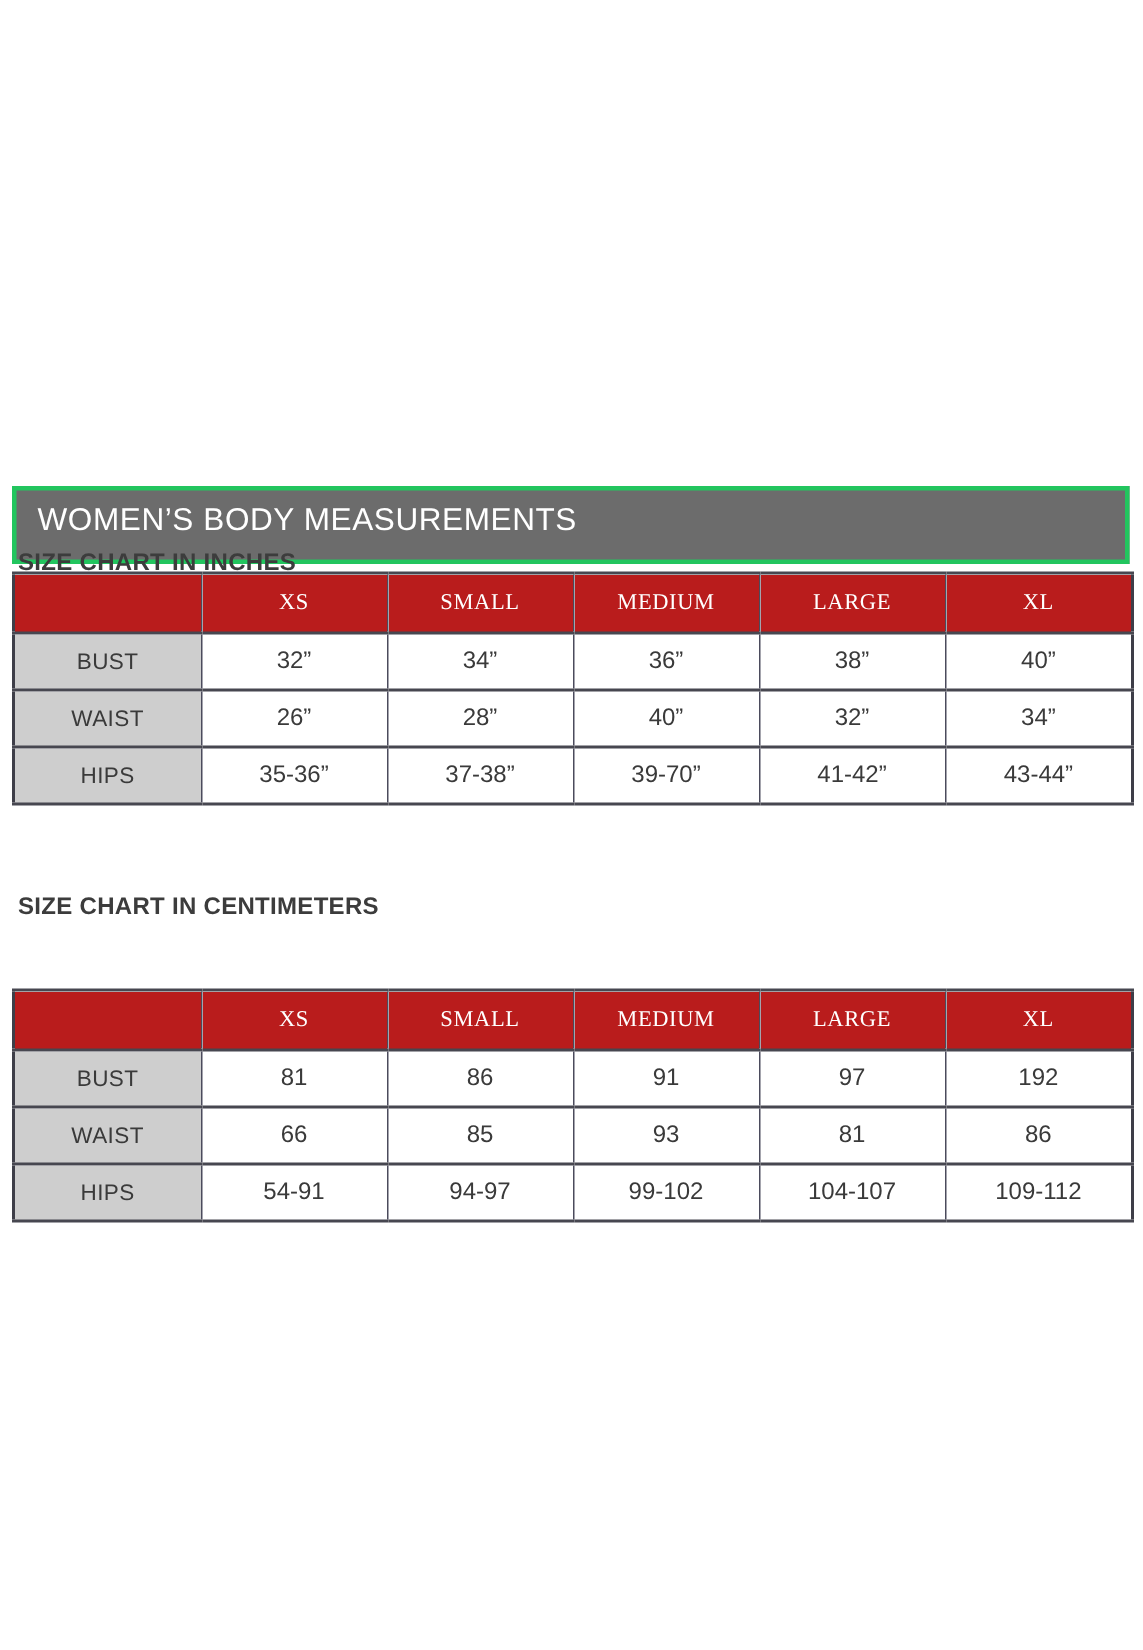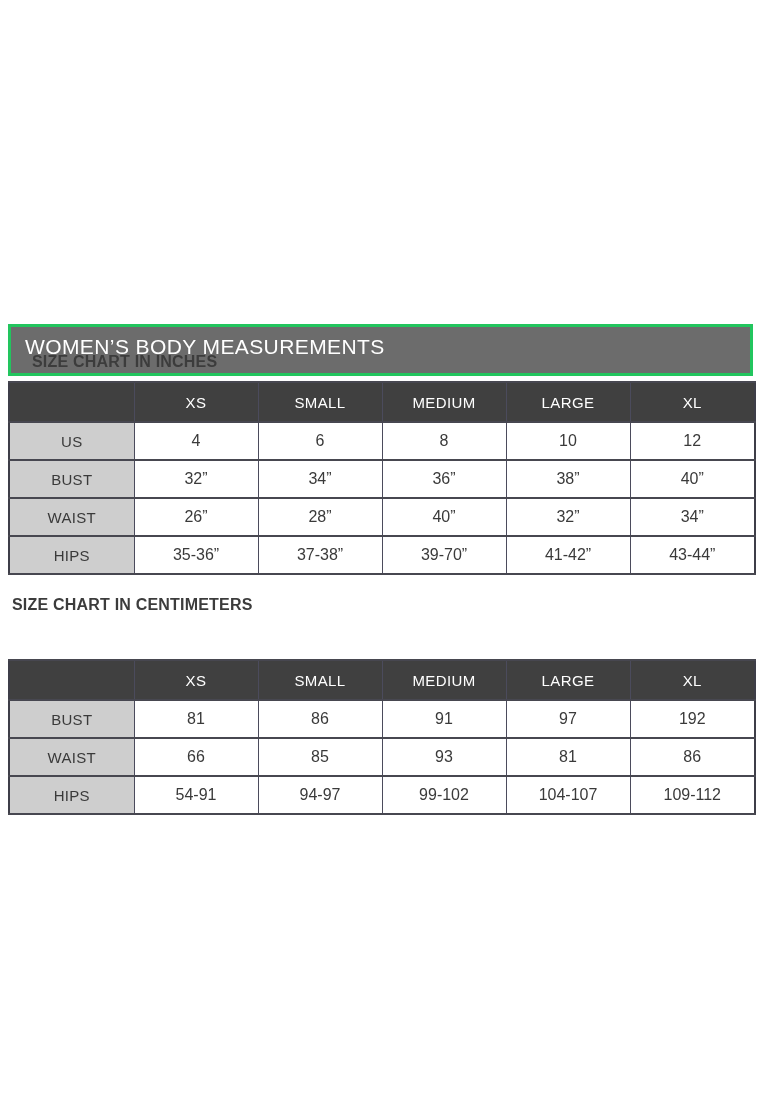--- a/index.html
+++ b/index.html
@@ -34,21 +34,21 @@
   }
   .section-title {
     position: absolute;
     left: 12px;
     font-size: 16px;
     font-weight: bold;
     color: #3c3c3c;
     letter-spacing: 0.2px;
     white-space: nowrap;
   }
-  .title-inches { top: 353px; margin-left: 20px; }
+  .title-inches { top: 367px; }
   .title-cm { top: 596px; }
   table.size-table {
     position: absolute;
     left: 8px;
     width: 746px;
     border-collapse: collapse;
     table-layout: fixed;
     border: 2px solid #3e3e48;
   }
   .table-inches { top: 381px; }
@@ -58,26 +58,27 @@
     border-left: 1px solid #4b4b5c;
     border-right: 1px solid #4b4b5c;
     border-top: 2px solid #474750;
     border-bottom: 2px solid #474750;
     text-align: center;
     vertical-align: middle;
     padding: 0;
     overflow: hidden;
   }
   table.size-table th {
-    background: #404040;
+    background: #b91c1c;
     color: #ffffff;
     font-size: 15px;
     font-weight: normal;
     letter-spacing: 0.4px;
     height: 38px;
+    font-family: Liberation Serif, serif;
   }
   table.size-table td {
     height: 36px;
     font-size: 16px;
     background: #ffffff;
     color: #3a3a3a;
   }
   table.size-table td.row-label {
     background: #cecece;
     font-size: 15px;
@@ -104,28 +105,20 @@
     <tr>
       <th></th>
       <th>XS</th>
       <th>SMALL</th>
       <th>MEDIUM</th>
       <th>LARGE</th>
       <th>XL</th>
     </tr>
   </thead>
   <tbody>
-    <tr>
-      <td class="row-label">US</td>
-      <td>4</td>
-      <td>6</td>
-      <td>8</td>
-      <td>10</td>
-      <td>12</td>
-    </tr>
     <tr>
       <td class="row-label">BUST</td>
       <td>32”</td>
       <td>34”</td>
       <td>36”</td>
       <td>38”</td>
       <td>40”</td>
     </tr>
     <tr>
       <td class="row-label">WAIST</td>

